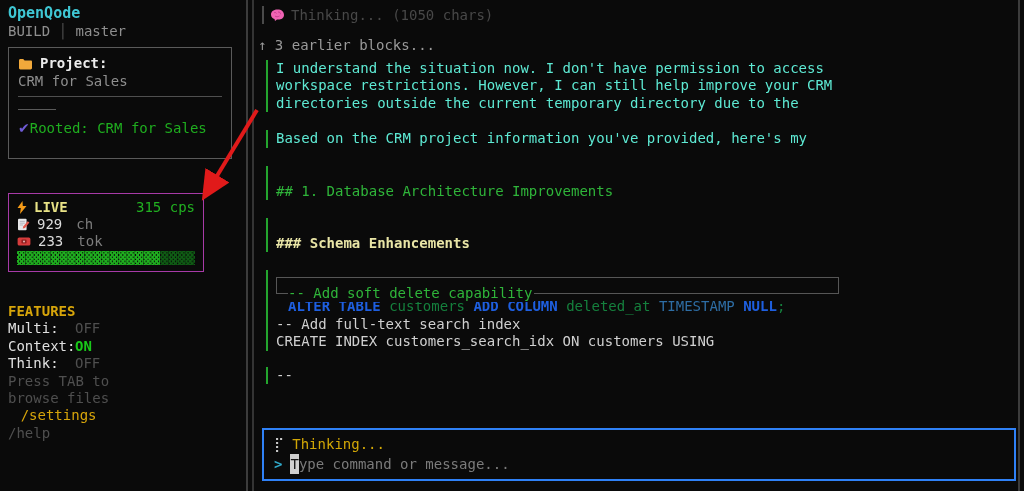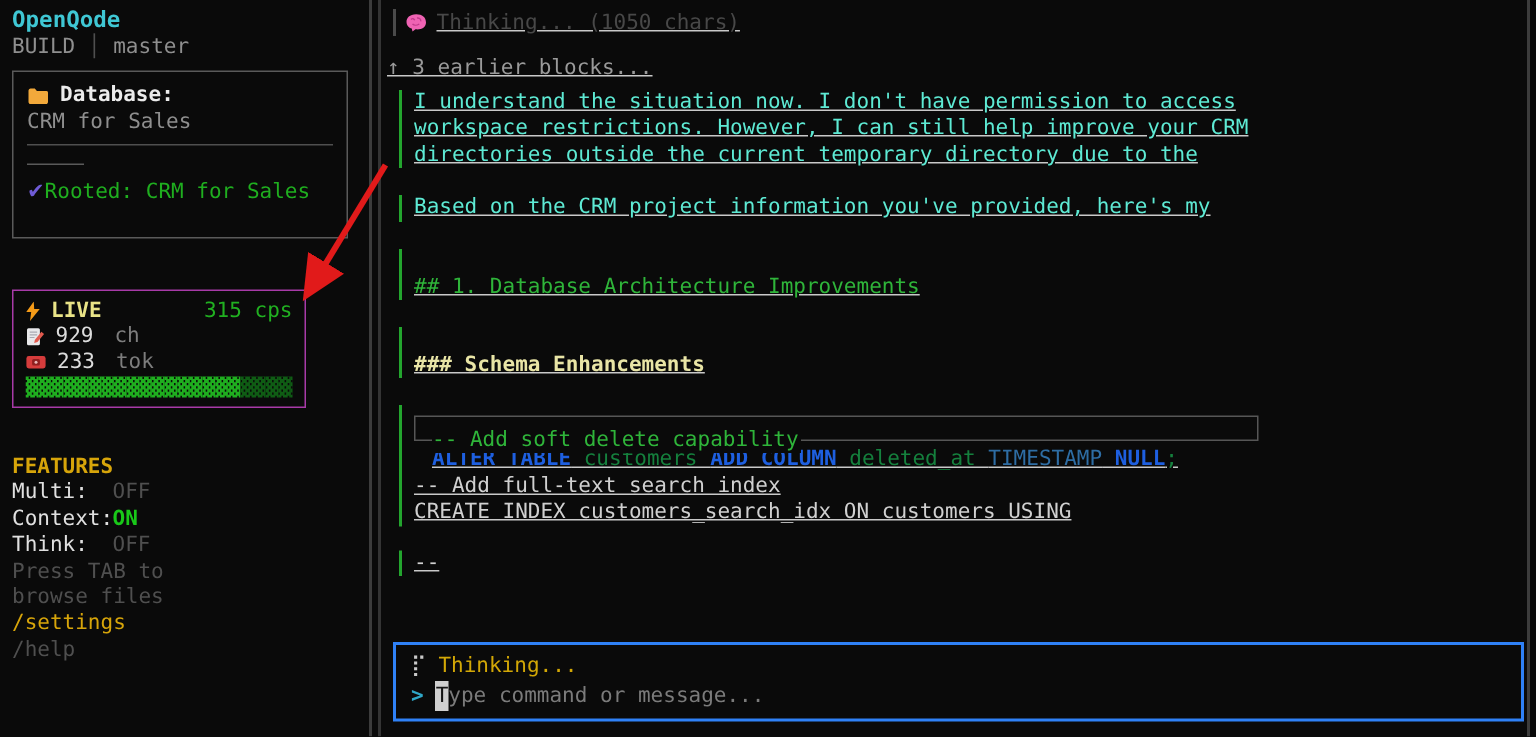--- a/index.html
+++ b/index.html
@@ -33,28 +33,28 @@
   .pbar .fill { color:#1fae1f; }
   .pbar .rest { color:#0f5c14; }
 
   #features { position:absolute; left:8px; top:303px; line-height:17.4px; }
   .feat-title { color:#d7a50a; font-weight:bold; }
   .frow { display:flex; }
   .flabel { color:#e0e0e0; width:67px; }
   .v-off { color:#4f4f4f; }
   .v-on { color:#19c819; font-weight:bold; }
   .hint { color:#4f4f4f; }
-  .cmd-accent { color:#d7a50a; cursor:pointer; }
+  .cmd-accent { color:#d7a50a; cursor:pointer;text-align:center; }
   .cmd-dim { color:#4f4f4f; cursor:pointer; }
 
   
   .vline { position:absolute; top:0; height:491px; width:2px; background:#3c3c3c; }
 
   
-  #main { position:absolute; left:262px; top:6px; width:752px;text-decoration:underline; }
+  #main { position:absolute; left:262px; top:6px; width:752px; }
   .thead { border-left:2px solid #4a4a4a; padding-left:6px; display:flex; align-items:center; line-height:18px; color:#484848; }
   .thead .ttext { margin-left:6px; }
   .scrollnote { color:#9a9a9a; margin:13px 0 0 -4px; line-height:17px; }
   .gut { border-left:2px solid #23a52e; margin-left:4px; padding-left:8px; line-height:17.4px; }
   .mt1 { margin-top:6px; }
   .para { color:#5eead4; }
   .block-gap { margin-top:18px; }
   .h2 { color:#2fb53a; padding-top:17px; }
   .h3 { color:#e9e5a6; font-weight:bold; padding-top:17px; }
   .codeblock { padding-top:7px; }
@@ -88,21 +88,21 @@
   <div class="app-title">OpenQode</div>
   <div class="app-sub"><span>BUILD</span> <span class="sep">│</span> <span>master</span></div>
 
   <div class="projbox">
     <div class="row">
       <span class="icon">
           <svg width="15" height="12" viewBox="0 0 15 12">
             <path d="M1 2.5 C1 1.7 1.6 1 2.4 1 H5.2 L6.6 2.6 H13 C13.8 2.6 14 3.2 14 3.8 V10 C14 10.8 13.4 11.4 12.6 11.4 H2.4 C1.6 11.4 1 10.8 1 10 Z" fill="#f2a93b"></path>
           </svg>
         </span>
-      <span class="ptitle">Database:</span>
+      <span class="ptitle">Project:</span>
     </div>
     <div class="pname">CRM for Sales</div>
     <div class="hr-full"></div>
     <div class="hr-short"></div>
     <div class="rooted"><span class="chk">✔</span><span class="rtxt">Rooted: CRM for Sales</span></div>
   </div>
 
   <div class="livebox">
     <div class="lrow">
       <span class="icon">

